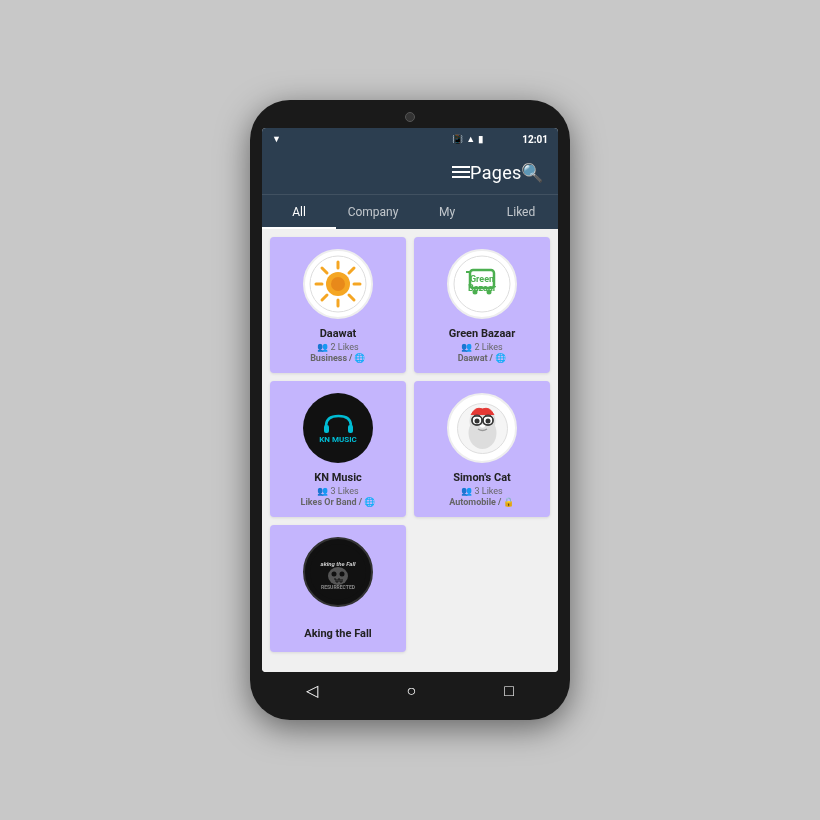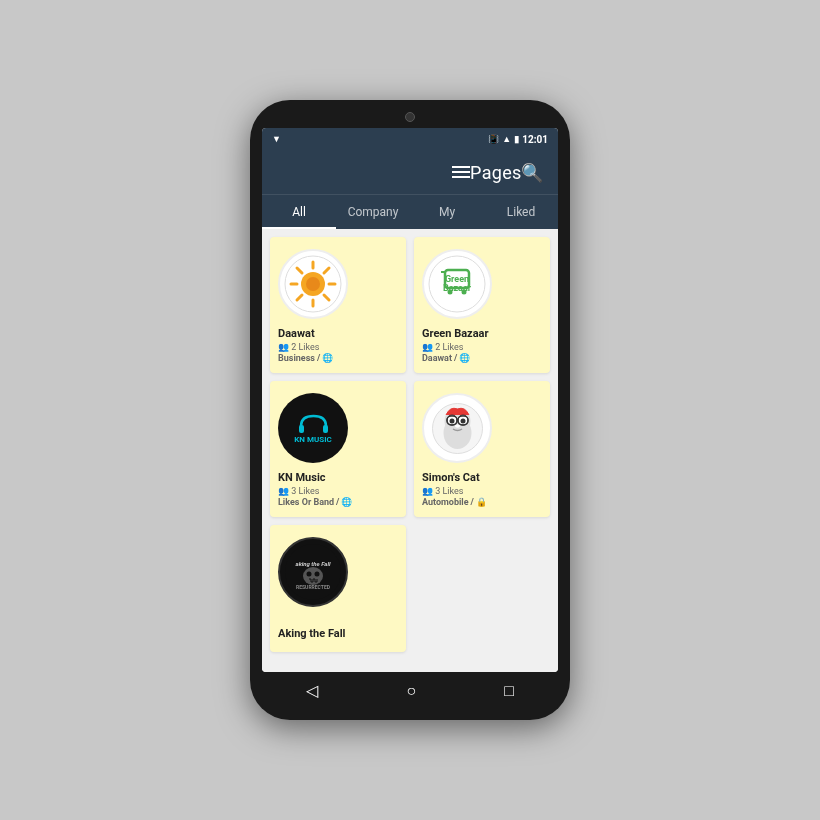--- a/index.html
+++ b/index.html
@@ -148,26 +148,26 @@
       padding: 8px;
     }
 
     .pages-grid {
       display: grid;
       grid-template-columns: 1fr 1fr;
       gap: 8px;
     }
 
     .page-card {
-      background: #fef9c3;
+      background: #c4b5fd;
       border-radius: 4px;
       padding: 12px 8px 10px;
       display: flex;
       flex-direction: column;
-      align-items: flex-start;
+      align-items: center;
       box-shadow: 0 1px 3px rgba(0,0,0,0.1);
     }
 
     .page-avatar {
       width: 70px;
       height: 70px;
       border-radius: 50%;
       margin-bottom: 8px;
       display: flex;
       align-items: center;
@@ -257,21 +257,21 @@
   <div class="phone-screen">
 
     <div class="status-bar">
       <div class="status-left">
         <span class="status-icon">▼</span>
       </div>
       <div class="status-right">
         <span>📳</span>
         <span style="font-size:9px;">▲</span>
         <span>▮</span>
-        <span style="color:#fff;font-size:10px;font-weight:bold;">12:01</span>
+        <span style="color:#fff;font-size:10px;font-weight:bold;margin-left:36px;">12:01</span>
       </div>
     </div>
 
     <div class="app-bar">
       <div class="hamburger-icon">
         <span></span>
         <span></span>
         <span></span>
       </div>
       <span class="app-bar-title">Pages</span>

